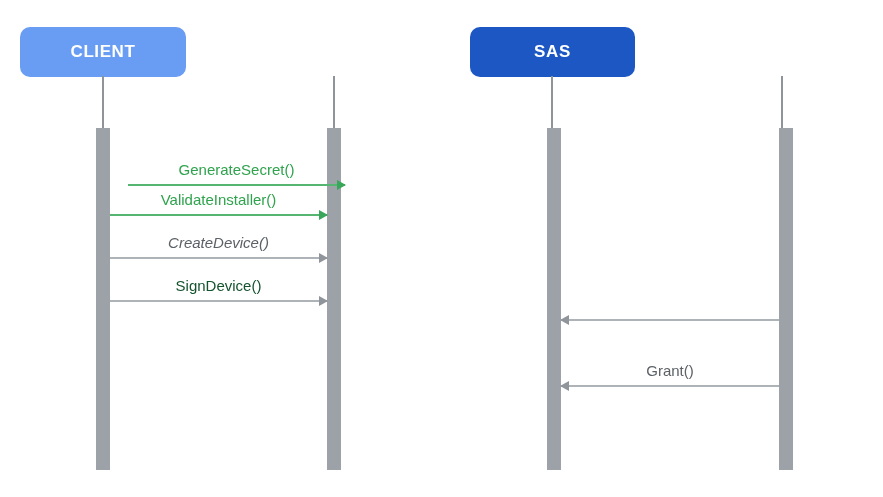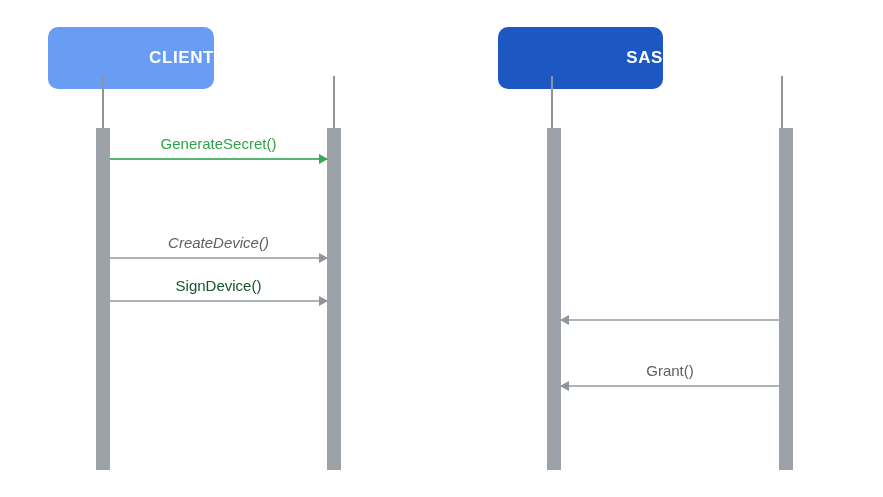--- a/index.html
+++ b/index.html
@@ -8,30 +8,29 @@
     width: 883px;
     height: 497px;
     background: #ffffff;
     font-family: "Liberation Sans", sans-serif;
     overflow: hidden;
   }
   
   .actor-box {
     position: absolute;
     top: 27px;
-    height: 62px;
+    height: 50px;
     border-radius: 10px;
     display: flex;
     align-items: center;
-    justify-content: flex-end;
+    justify-content: center;
     color: #ffffff;
     font-weight: bold;
     font-size: 17px;
     letter-spacing: 0.6px;
-    margin-left: 28px;
   }
   .actor-client  { left: 20px;  width: 166px; }
   .actor-portal  { left: 252px; width: 165px; }
   .actor-sas     { left: 470px; width: 165px; }
   .actor-cbsd    { left: 700px; width: 163px; }
 
   
   .lifeline {
     position: absolute;
     top: 76px;
@@ -52,21 +51,21 @@
   }
   .activation-client { left: 96px; }
   .activation-portal { left: 327px; }
   .activation-sas    { left: 547px; }
   .activation-cbsd   { left: 779px; }
 
   
   .message { position: absolute; }
   .msg-left-group  { left: 110px; width: 217px; }
   .msg-right-group { left: 561px; width: 218px; }
-  .msg-1 { top: 134px; }
+  .msg-1 { top: 160px; padding-left: 18px; }
   .msg-2 { top: 190px; }
   .msg-3 { top: 233px; }
   .msg-4 { top: 276px; }
   .msg-5 { top: 319px; }
   .msg-6 { top: 361px; }
   .msg-label {
     text-align: center;
     font-size: 15px;
     height: 19px;
     line-height: 19px;
@@ -107,20 +106,26 @@
   <div class="activation activation-sas" style="background: rgb(156, 162, 168);"></div>
   <div class="activation activation-cbsd" style="background: rgb(156, 162, 168);"></div>
 
   <div class="message msg-left-group msg-1">
     <div class="msg-label" style="color: rgb(47, 163, 77);">GenerateSecret()</div>
     <div class="msg-line" style="background: rgb(87, 181, 114);">
       <div class="arrow-head dir-right" style="border-left-color: rgb(58, 166, 90);"></div>
     </div>
   </div>
 
+  <div class="message msg-left-group msg-2">
+    <div class="msg-label" style="color: rgb(47, 163, 77);">ValidateInstaller()</div>
+    <div class="msg-line" style="background: rgb(87, 181, 114);">
+      <div class="arrow-head dir-right" style="border-left-color: rgb(58, 166, 90);"></div>
+    </div>
+  </div>
 
   <div class="message msg-left-group msg-3">
     <div class="msg-label" style="color: rgb(92, 97, 102); font-style: italic;">CreateDevice()</div>
     <div class="msg-line" style="background: rgb(174, 179, 184);">
       <div class="arrow-head dir-right" style="border-left-color: rgb(143, 149, 155);"></div>
     </div>
   </div>
 
   <div class="message msg-left-group msg-4">
     <div class="msg-label" style="color: #14532d;">SignDevice()</div>

